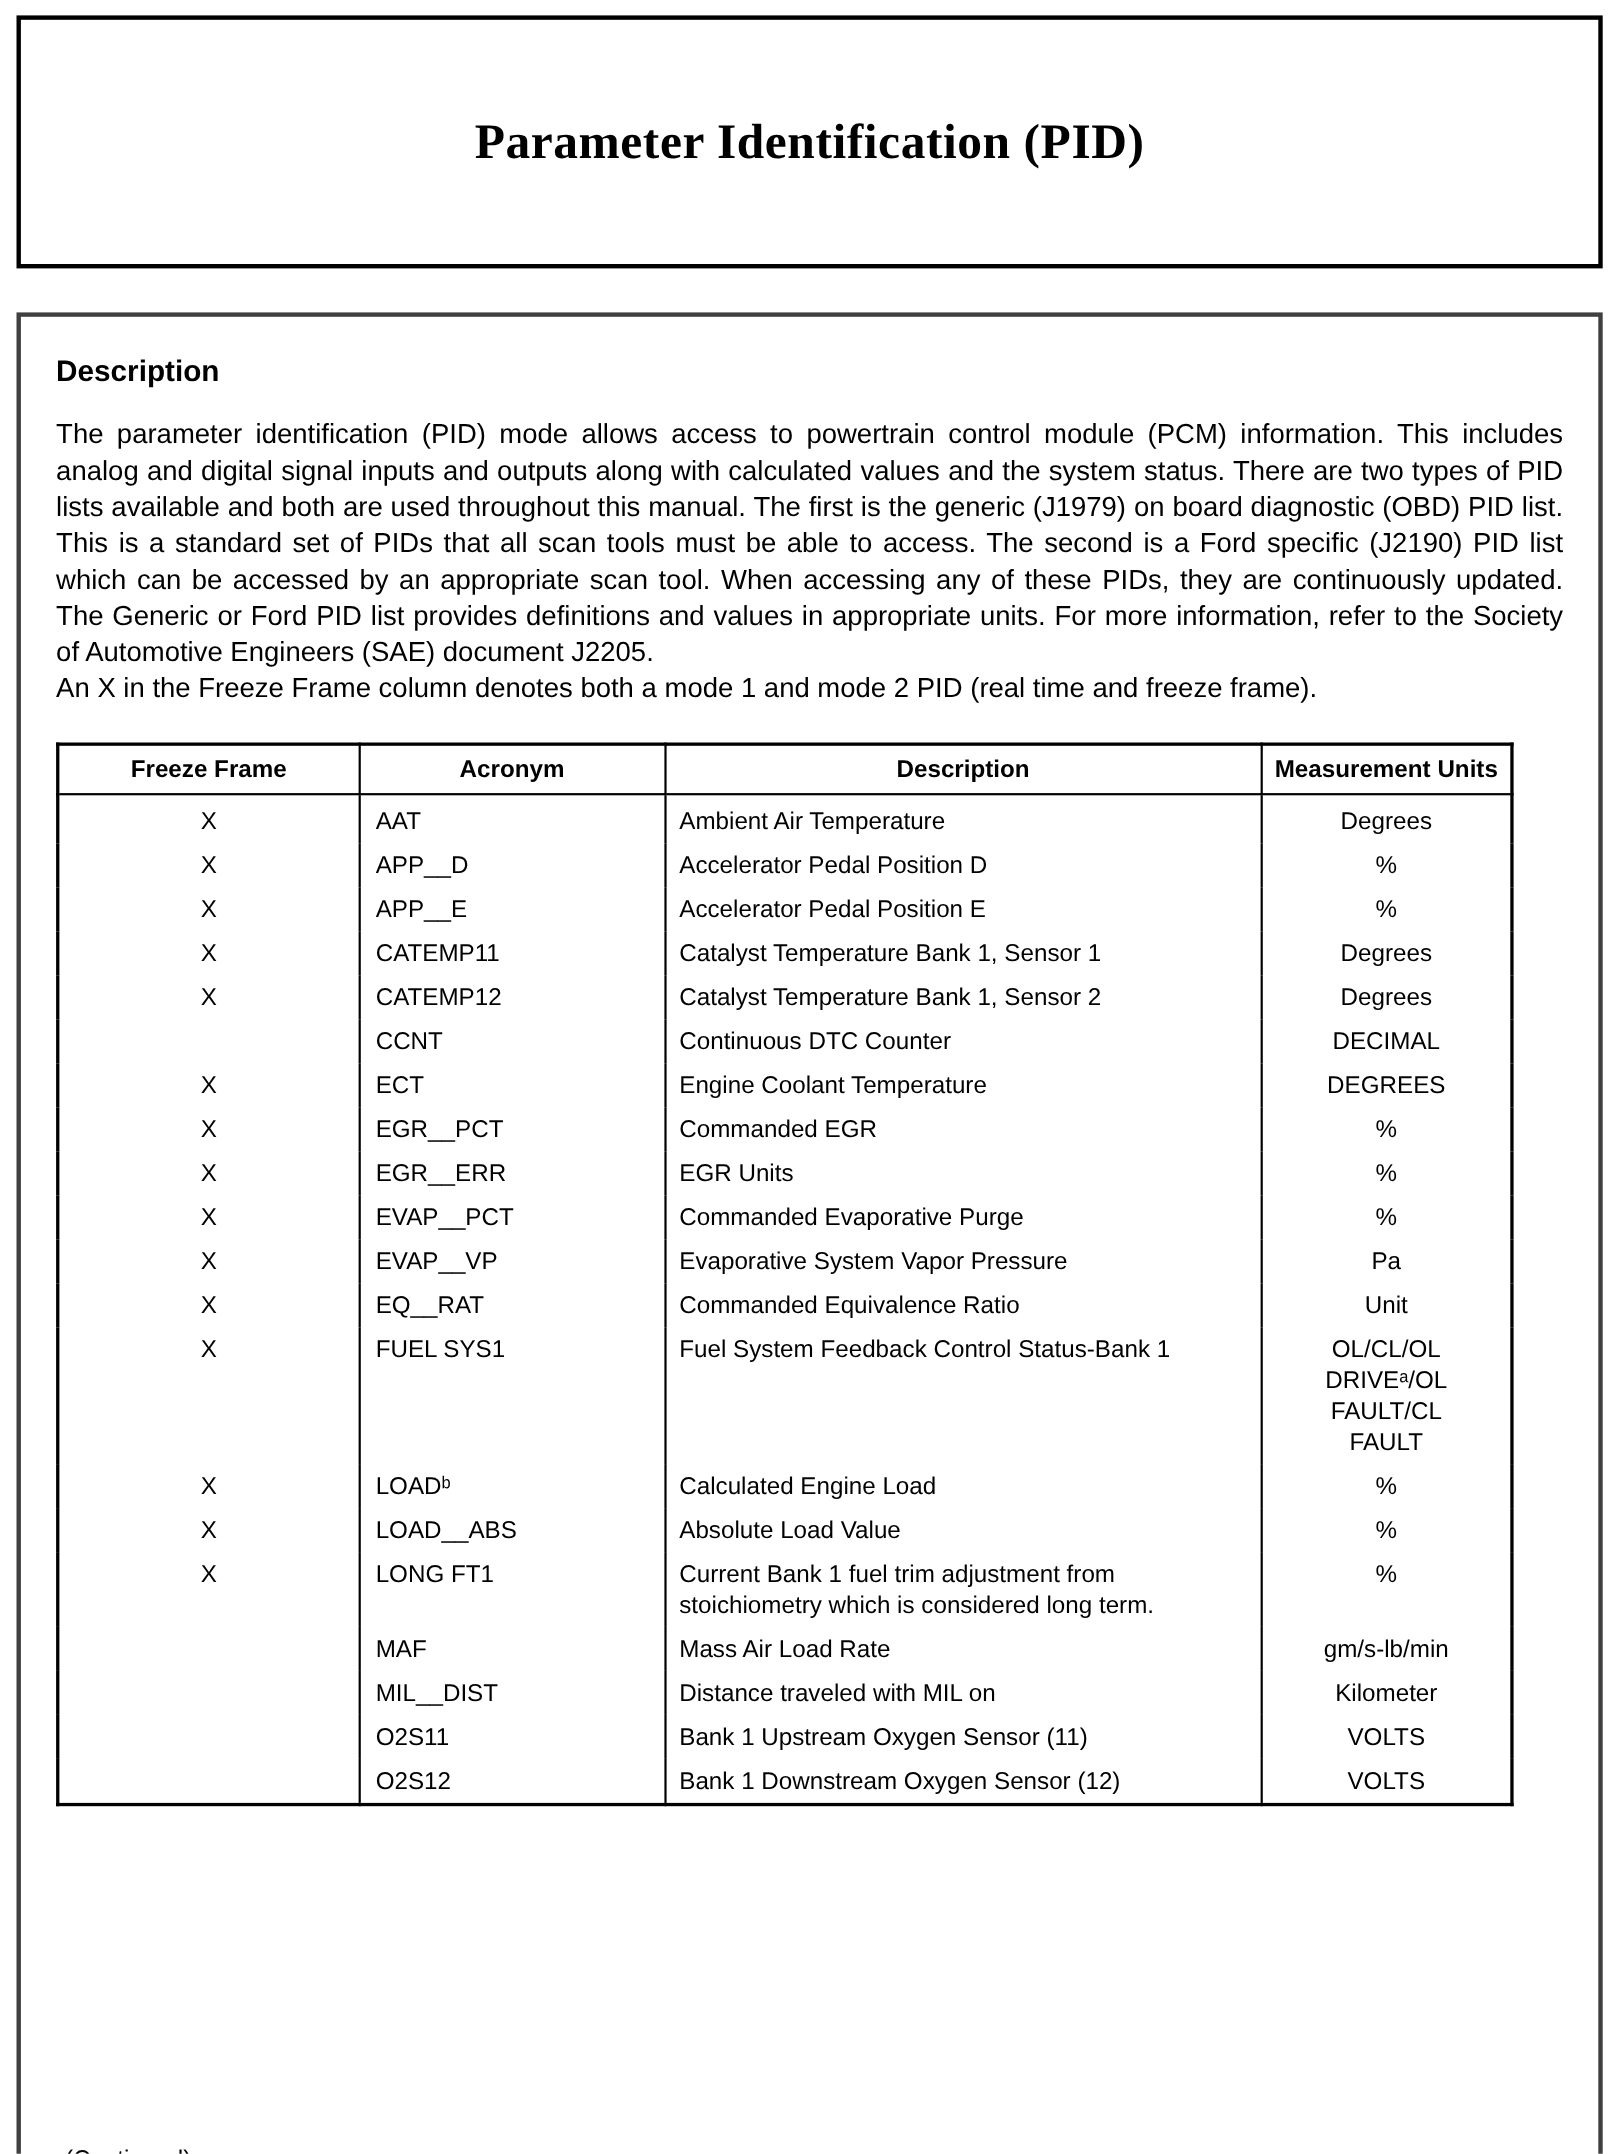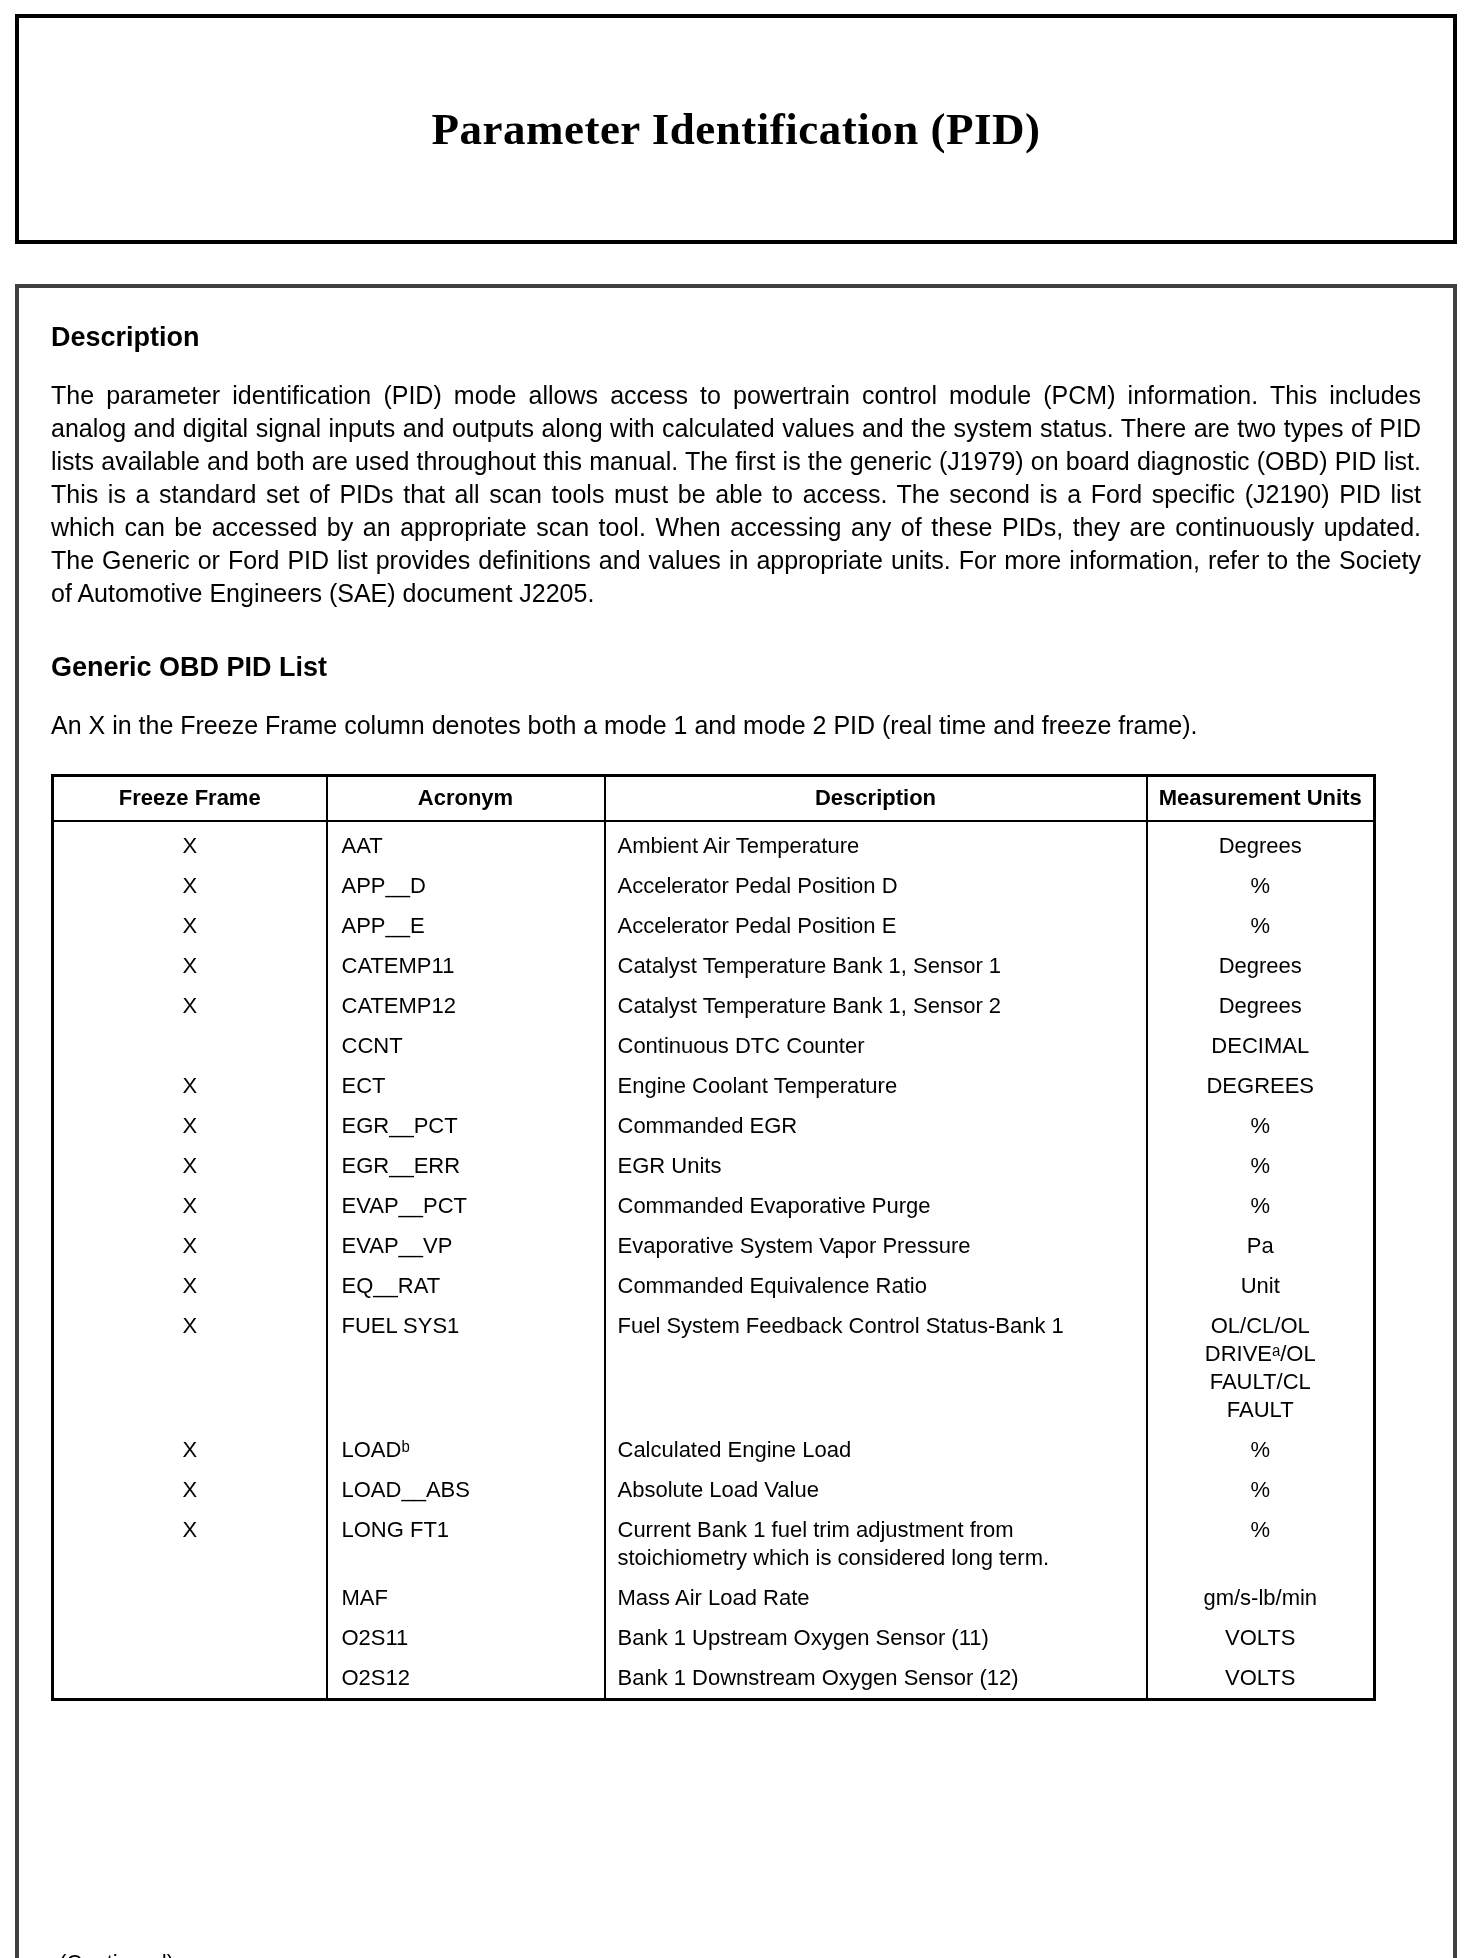--- a/index.html
+++ b/index.html
@@ -99,21 +99,20 @@
 <body>
 
 <div class="title-box">
   <h1 class="page-title">Parameter Identification (PID)</h1>
 </div>
 
 <div class="main-box">
   <h2 class="section-heading">Description</h2>
   <p class="body-text">The parameter identification (PID) mode allows access to powertrain control module (PCM) information. This includes analog and digital signal inputs and outputs along with calculated values and the system status. There are two types of PID lists available and both are used throughout this manual. The first is the generic (J1979) on board diagnostic (OBD) PID list. This is a standard set of PIDs that all scan tools must be able to access. The second is a Ford specific (J2190) PID list which can be accessed by an appropriate scan tool. When accessing any of these PIDs, they are continuously updated. The Generic or Ford PID list provides definitions and values in appropriate units. For more information, refer to the Society of Automotive Engineers (SAE) document J2205.</p>
 
-  <h2 class="section-heading second">Generic OBD PID List</h2>
   <p class="body-text intro-text">An X in the Freeze Frame column denotes both a mode 1 and mode 2 PID (real time and freeze frame).</p>
 
   <table class="pid-table">
     <colgroup>
       <col style="width:274px">
       <col style="width:278px">
       <col style="width:542px">
       <col style="width:228px">
     </colgroup>
     <thead>
@@ -225,20 +224,26 @@
     <td class="cell-units">%</td>
   </tr>
         <tr>
     <td class="cell-freeze"></td>
     <td class="cell-acronym">MAF</td>
     <td class="cell-desc">Mass Air Load Rate</td>
     <td class="cell-units">gm/s-lb/min</td>
   </tr>
         <tr>
     <td class="cell-freeze"></td>
+    <td class="cell-acronym">MIL__DIST</td>
+    <td class="cell-desc">Distance traveled with MIL on</td>
+    <td class="cell-units">Kilometer</td>
+  </tr>
+        <tr>
+    <td class="cell-freeze"></td>
     <td class="cell-acronym">O2S11</td>
     <td class="cell-desc">Bank 1 Upstream Oxygen Sensor (11)</td>
     <td class="cell-units">VOLTS</td>
   </tr>
         <tr>
     <td class="cell-freeze"></td>
     <td class="cell-acronym">O2S12</td>
     <td class="cell-desc">Bank 1 Downstream Oxygen Sensor (12)</td>
     <td class="cell-units">VOLTS</td>
   </tr>

